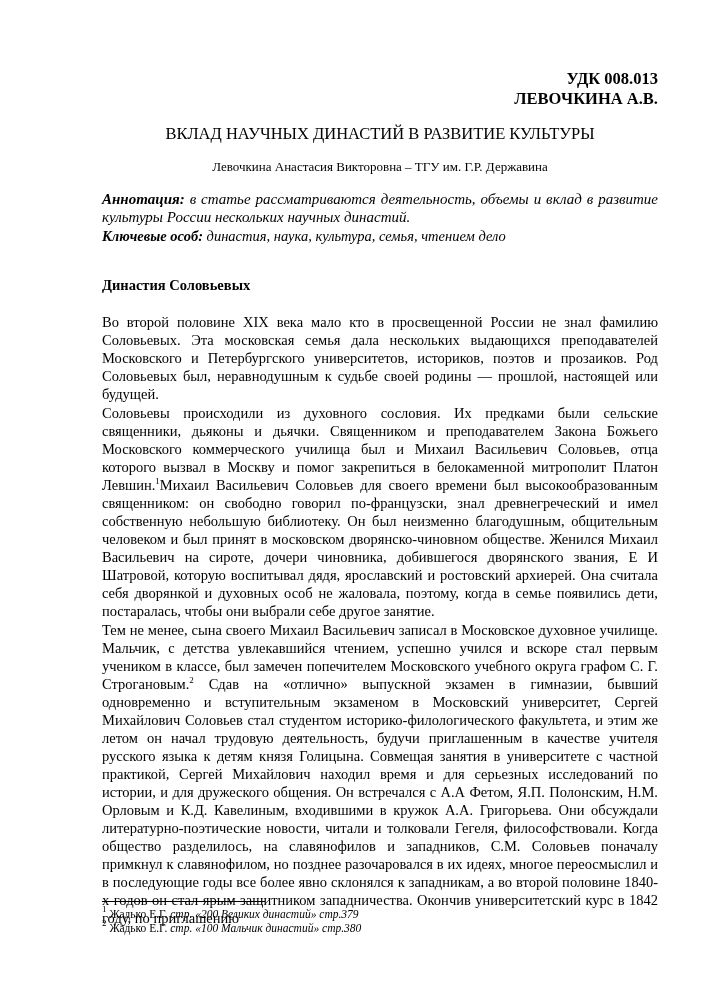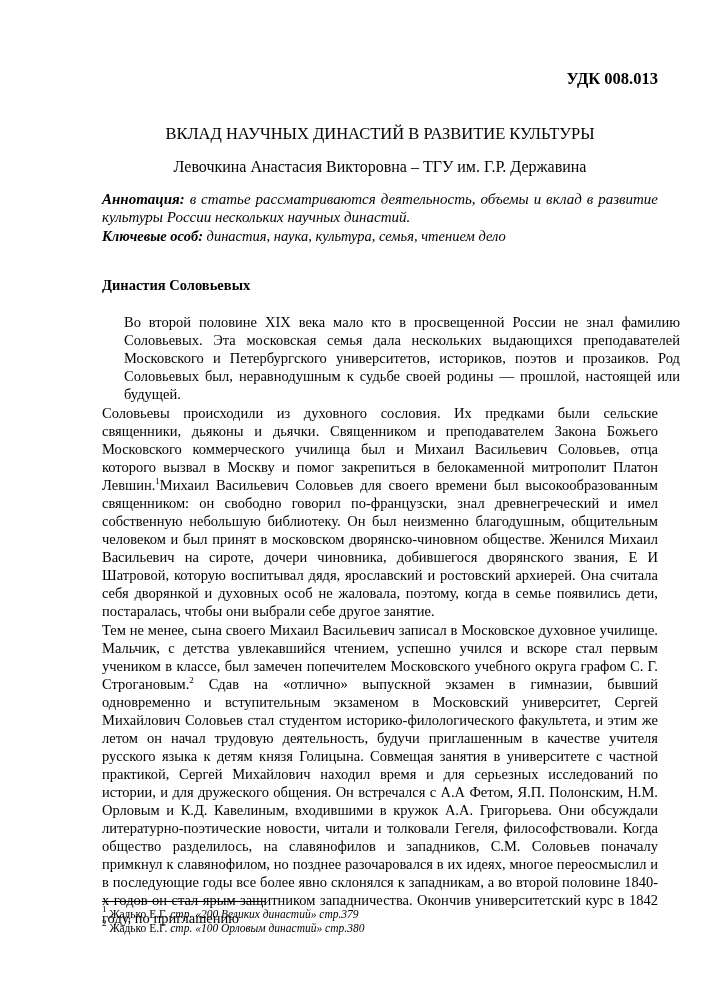--- a/index.html
+++ b/index.html
@@ -1,55 +1,56 @@
 <!DOCTYPE html>
 <html><head>
 <meta charset="utf-8">
 <style>
   html, body { margin: 0; padding: 0; background: #ffffff; }
   body { width: 709px; height: 1004px; position: relative; overflow: hidden;
          font-family: "Liberation Serif", "DejaVu Serif", serif; color: #000; }
   .page { position: absolute; left: 102px; top: 0; width: 556px; }
   .udk { position: absolute; right: 0; top: 69px; text-align: right; font-weight: bold; font-size: 16.5px; line-height: 20px; margin-left: 44px; }
   .title { position: absolute; left: 0; width: 556px; top: 124px; text-align: center; font-weight: normal; font-size: 16.5px; line-height: 20px; }
-  .author { position: absolute; left: 0; width: 556px; top: 158px; text-align: center; font-size: 16px; line-height: 18px; }
+  .author { position: absolute; left: 0; width: 556px; top: 158px; text-align: center; font-size: 13px; line-height: 18px; }
   .abstract { position: absolute; left: 0; width: 556px; top: 190px; font-size: 15px; line-height: 18px; font-style: italic; text-align: justify; }
   .abstract b { font-style: italic; }
   .kw { position: absolute; left: 0; width: 556px; top: 227px; font-size: 14.5px; line-height: 18px; font-style: italic; }
   .h2 { position: absolute; left: 0; top: 276px; font-weight: bold; font-size: 14.5px; line-height: 18px; }
   .para { position: absolute; left: 0; width: 556px; font-size: 14.5px; line-height: 18px; text-align: justify; }
   sup { font-size: 9px; line-height: 0; vertical-align: 6px; }
   .fn-rule { position: absolute; left: 0; top: 901px; width: 163px; height: 1px; background: #000; }
   .fn { position: absolute; left: 0; font-size: 11.5px; line-height: 14px; }
   .fn i { font-style: italic; }
 </style>
 </head>
 <body>
 
 <div class="page">
 
   <div class="udk">
     <div>УДК 008.013</div>
+    <div>ЛЕВОЧКИНА А.В.</div>
   </div>
 
   <div class="title">ВКЛАД НАУЧНЫХ ДИНАСТИЙ В РАЗВИТИЕ КУЛЬТУРЫ</div>
 
   <div class="author">Левочкина Анастасия Викторовна – ТГУ им. Г.Р. Державина</div>
 
   <div class="abstract"><b>Аннотация:</b><span> в статье рассматриваются деятельность, объемы и вклад в развитие культуры России нескольких научных династий.</span></div>
 
   <div class="kw"><b>Ключевые особ:</b><span> династия, наука, культура, семья, чтением дело</span></div>
 
   <div class="h2">Династия Соловьевых</div>
 
-  <div class="para" style="top:313px;margin-left:22px;">Во второй половине XIX века мало кто в просвещенной России не знал фамилию Соловьевых. Эта московская семья дала нескольких выдающихся преподавателей Московского и Петербургского университетов, историков, поэтов и прозаиков. Род Соловьевых был, неравнодушным к судьбе своей родины — прошлой, настоящей или будущей.</div>
+  <div class="para" style="top:313px;">Во второй половине XIX века мало кто в просвещенной России не знал фамилию Соловьевых. Эта московская семья дала нескольких выдающихся преподавателей Московского и Петербургского университетов, историков, поэтов и прозаиков. Род Соловьевых был, неравнодушным к судьбе своей родины — прошлой, настоящей или будущей.</div>
 
   <div class="para" style="top:404px;"><span>Соловьевы происходили из духовного сословия. Их предками были сельские священники, дьяконы и дьячки.  Священником и преподавателем Закона Божьего Московского коммерческого училища был и Михаил Васильевич Соловьев, отца которого вызвал в Москву и помог закрепиться в белокаменной митрополит Платон Левшин.</span><sup>1</sup><span>Михаил Васильевич Соловьев для своего времени был высокообразованным священником: он свободно говорил по-французски, знал древнегреческий и имел собственную небольшую библиотеку. Он был неизменно благодушным, общительным человеком и был принят в московском дворянско-чиновном обществе. Женился Михаил Васильевич на сироте, дочери чиновника, добившегося дворянского звания, Е И Шатровой, которую воспитывал дядя, ярославский и ростовский архиерей. Она считала себя дворянкой и духовных особ не жаловала, поэтому, когда в семье появились дети, постаралась, чтобы они выбрали себе другое занятие.</span></div>
 
   <div class="para" style="top:621px;"><span>Тем не менее, сына своего Михаил Васильевич записал в Московское духовное училище. Мальчик, с детства увлекавшийся чтением, успешно учился и вскоре стал первым учеником в классе, был замечен попечителем Московского учебного округа графом С. Г. Строгановым.</span><sup>2</sup><span> Сдав на «отлично» выпускной экзамен в гимназии, бывший одновременно и вступительным экзаменом в Московский университет, Сергей Михайлович Соловьев стал студентом историко-филологического факультета, и этим же летом он начал трудовую деятельность, будучи приглашенным в качестве учителя русского языка к детям князя Голицына. Совмещая занятия в университете с частной практикой, Сергей Михайлович находил время и для серьезных исследований по истории, и для дружеского общения. Он встречался с А.А Фетом, Я.П. Полонским, Н.М. Орловым и К.Д. Кавелиным, входившими в кружок А.А. Григорьева. Они обсуждали литературно-поэтические новости, читали и толковали Гегеля, философствовали. Когда общество разделилось, на славянофилов и западников, С.М. Соловьев поначалу примкнул к славянофилом, но позднее разочаровался в их идеях, многое переосмыслил и в последующие годы все более явно склонялся к западникам, а во второй половине 1840-х годов он стал ярым защитником западничества. Окончив университетский курс в 1842 году, по приглашению</span></div>
 
   <div class="fn-rule"></div>
 
   <div class="fn" style="top:907px;"><sup>1</sup><span> Жадько Е.Г.  </span><i>стр.  «200 Великих династий» стр.379</i></div>
 
-  <div class="fn" style="top:921px;"><sup>2</sup><span> Жадько Е.Г.  </span><i>стр.  «100 Орловым династий» стр.380</i></div>
+  <div class="fn" style="top:921px;"><sup>2</sup><span> Жадько Е.Г.  </span><i>стр.  «100 Мальчик династий» стр.380</i></div>
 
 </div>
 
 </body></html>

